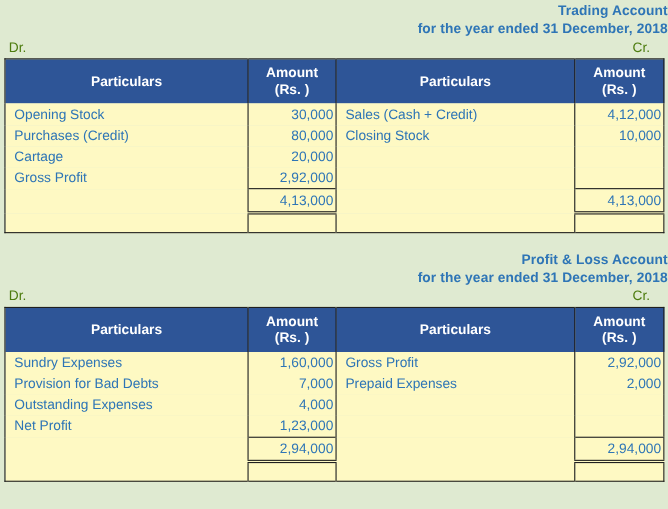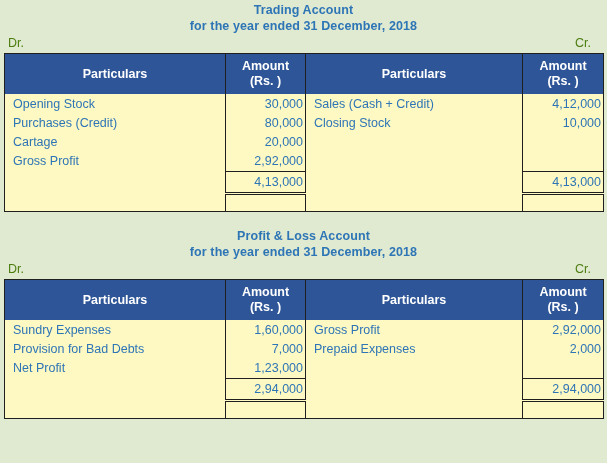--- a/index.html
+++ b/index.html
@@ -20,21 +20,21 @@
     background: #dfead1;
     box-sizing: border-box;
   }
 
   
   .statement { width: 607px; }
   #trading-block { padding-top: 2px; }
   #pl-block { padding-top: 16px; }
 
   .titles {
-    text-align: center;
+    text-align: right;
     color: #2e75b6;
     font-weight: bold;
     font-size: 12.5px;
     line-height: 16px;
   }
   .title-line1 { letter-spacing: .1px; }
   .title-line2 { letter-spacing: .1px; }
 
   .drcr {
     position: relative;
@@ -242,20 +242,26 @@
           <td class="label">Gross Profit</td>
           <td class="amount">2,92,000</td>
         </tr>
         <tr>
           <td class="label">Provision for Bad Debts</td>
           <td class="amount">7,000</td>
           <td class="label">Prepaid Expenses</td>
           <td class="amount">2,000</td>
         </tr>
         <tr>
+          <td class="label">Outstanding Expenses</td>
+          <td class="amount">4,000</td>
+          <td class="label"></td>
+          <td class="amount"></td>
+        </tr>
+        <tr>
           <td class="label">Net Profit</td>
           <td class="amount">1,23,000</td>
           <td class="label"></td>
           <td class="amount"></td>
         </tr>
         <tr class="total-row">
           <td class="label"></td>
           <td class="amount">2,94,000</td>
           <td class="label"></td>
           <td class="amount">2,94,000</td>

